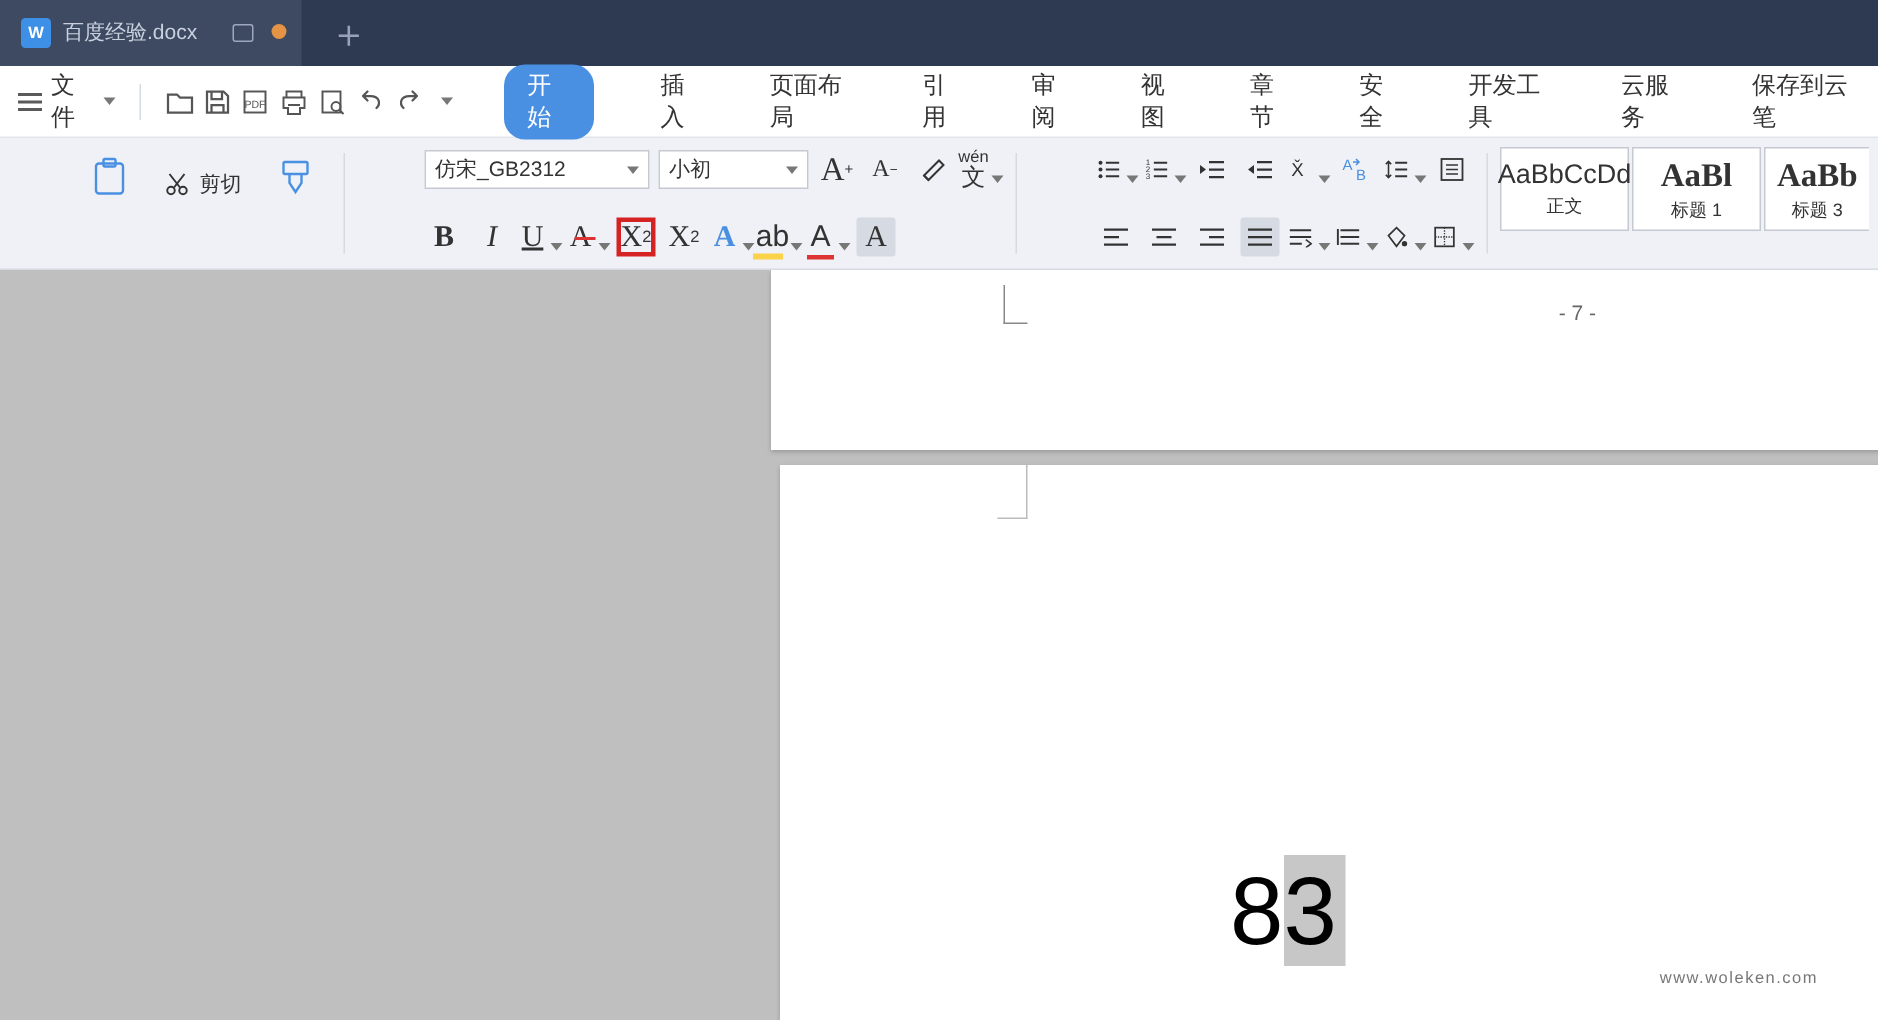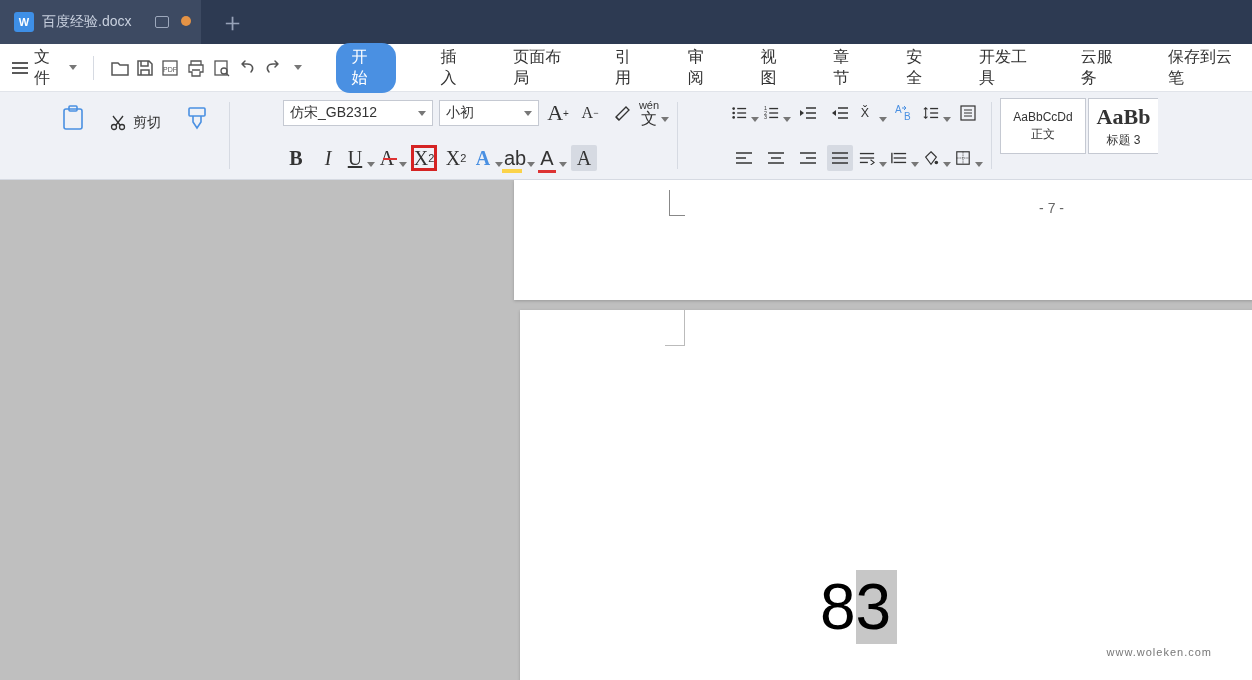--- a/index.html
+++ b/index.html
@@ -37,21 +37,21 @@
   .font-select, .size-select { height:26px; border:1px solid #c5c9d2; background:#fff; font-size:14px; padding:0 20px 0 6px; position:relative; display:flex; align-items:center; color:#333;}
   .font-select{ width:150px;} .size-select{ width:100px;}
   .sel-arrow{ position:absolute; right:6px; width:0; height:0; border-left:4px solid transparent; border-right:4px solid transparent; border-top:5px solid #777;}
   .fmt-btn { width:26px; height:26px; display:flex; align-items:center; justify-content:center; font-family: "Times New Roman", serif; font-size:20px; color:#333; cursor:pointer;}
   .with-arrow{ position:relative; padding-right:10px;}
   .with-arrow .chev-down{ position:absolute; right:-2px; bottom:4px;}
   .sup-highlight{ border:3px solid #d52323; }
   .justify-active{ background:#d6dae2; border-radius:2px;}
   .style-gallery{ display:flex; gap:2px; align-items:flex-start; margin-left:4px;}
   .style-card{ width:86px; height:56px; border:1px solid #c5c9d2; background:#fff; display:flex; flex-direction:column; align-items:center; justify-content:center; gap:2px; font-size:12px; color:#333;}
-  .style-card .preview{ font-size:12px;}
+  .style-card .preview{ font-size:18px;}
   .style-card:nth-child(2) .preview, .style-card:nth-child(3) .preview{ font-family:"Times New Roman",serif; font-weight:bold; font-size:22px;}
   
   .workspace{ position:absolute; top:180px; left:0; right:0; bottom:0; background:#bfbfbf; overflow:hidden;}
   .page{ position:absolute; background:#fff; box-shadow:0 1px 3px rgba(0,0,0,0.2);}
   .page1{ left:514px; top:0; width:740px; height:120px;}
   .page2{ left:520px; top:130px; width:740px; height:400px;}
   .pg-num{ position:absolute; right:190px; top:20px; font-size:14px; color:#666;}
   .cursor-mark{ position:absolute; left:155px; top:10px; width:16px; height:26px; border-left:1px solid #888; border-bottom:1px solid #888;}
   .margin-mark{ position:absolute; left:145px; top:0; width:20px; height:36px; border-right:1px solid #bbb; border-bottom:1px solid #bbb;}
   .doc-text{ position:absolute; left:300px; top:260px; font-family:"Times New Roman", serif; font-size:64px; color:#000; display:flex; align-items:flex-start;}
@@ -366,20 +366,24 @@
     </div>
   </div>
 
   <div class="vbar"></div>
 
   <div class="style-gallery">
     <div class="style-card">
       <span class="preview">AaBbCcDd</span>
       <span>正文</span>
     </div>
+    <div class="style-card">
+      <span class="preview">AaBl</span>
+      <span>标题 1</span>
+    </div>
     <div class="style-card" style="border-right:none; width:70px;">
       <span class="preview">AaBb</span>
       <span>标题 3</span>
     </div>
   </div>
 </div>
 
 <div class="workspace">
   <div class="page page1">
     <span class="cursor-mark"></span>

